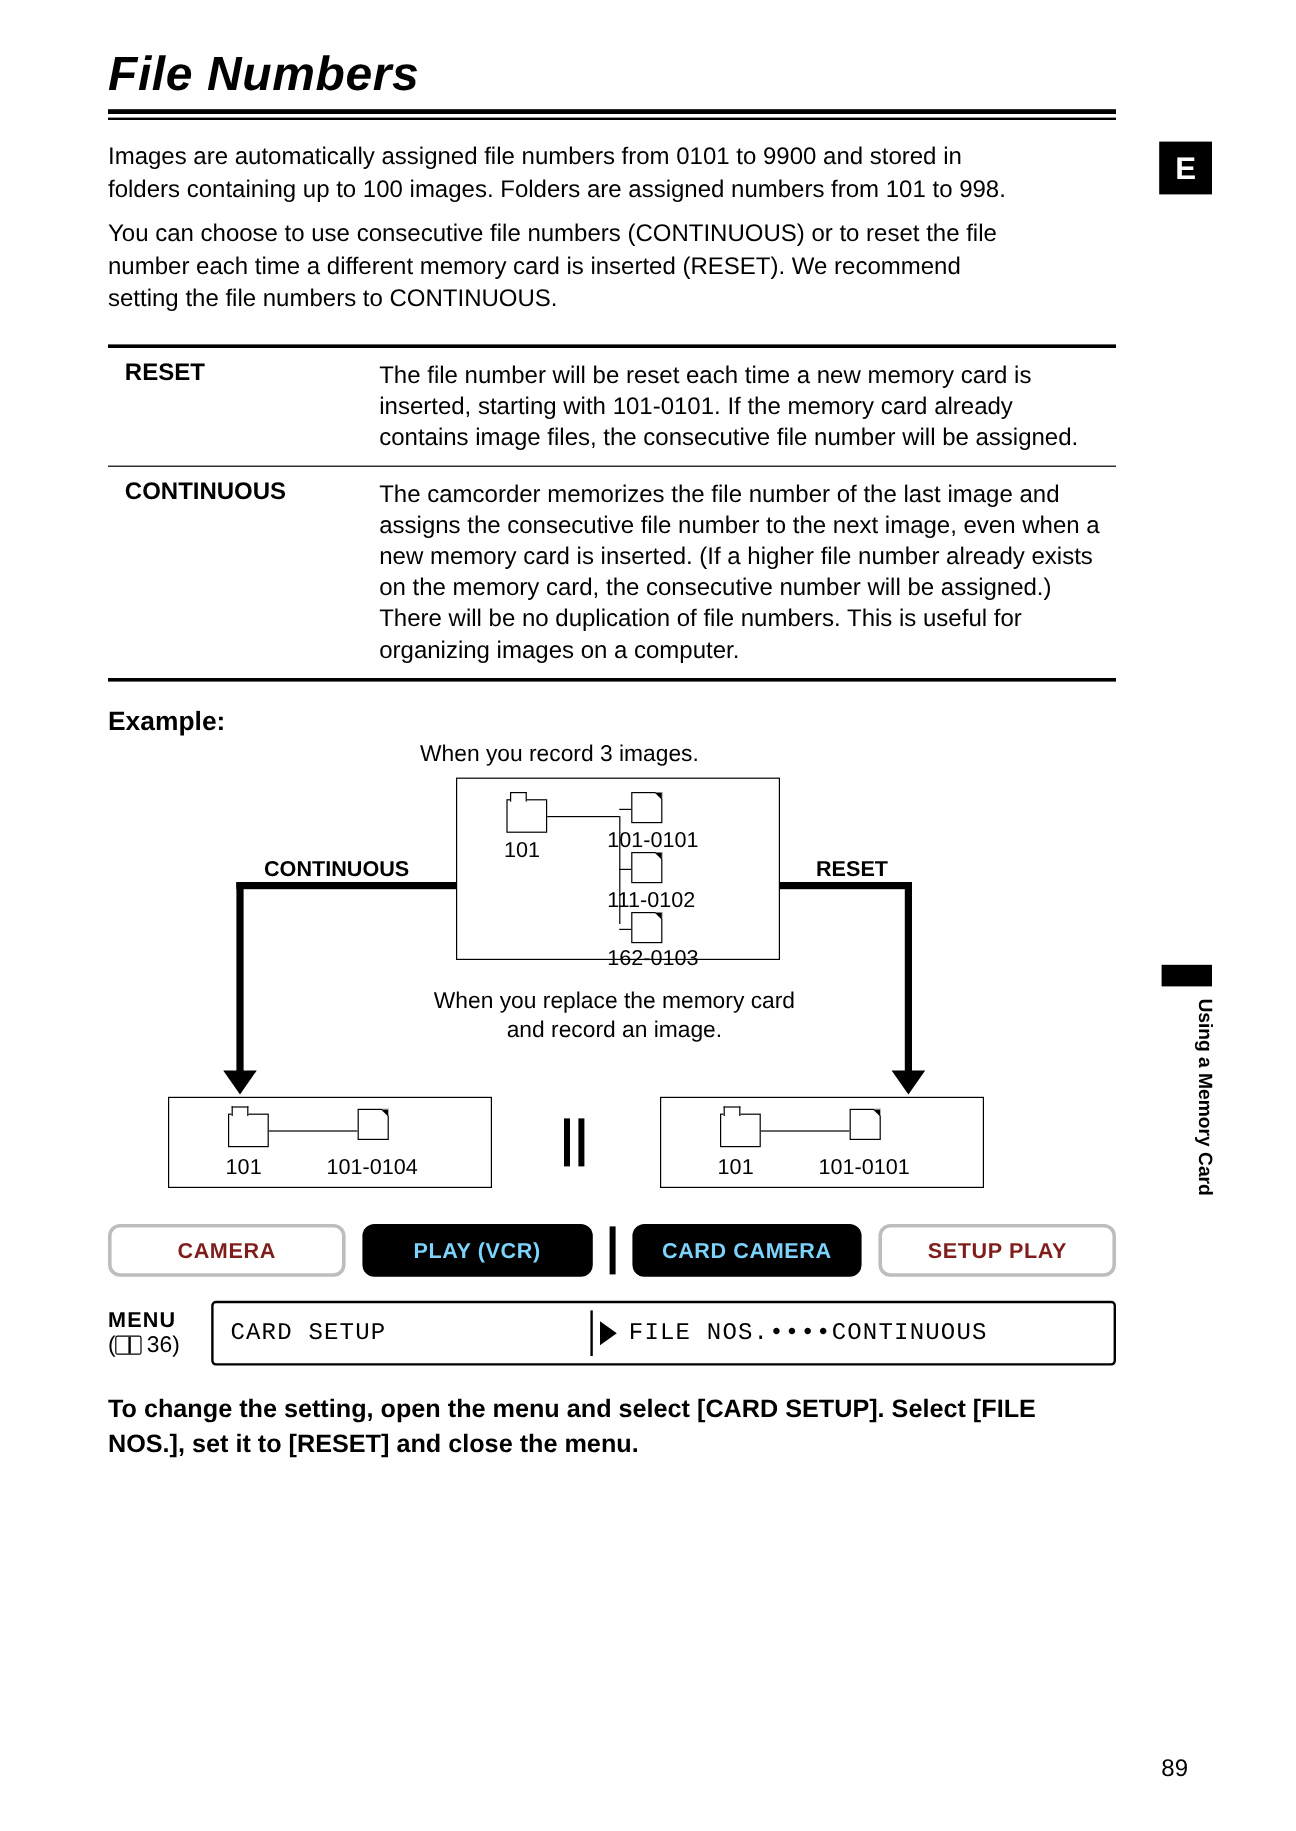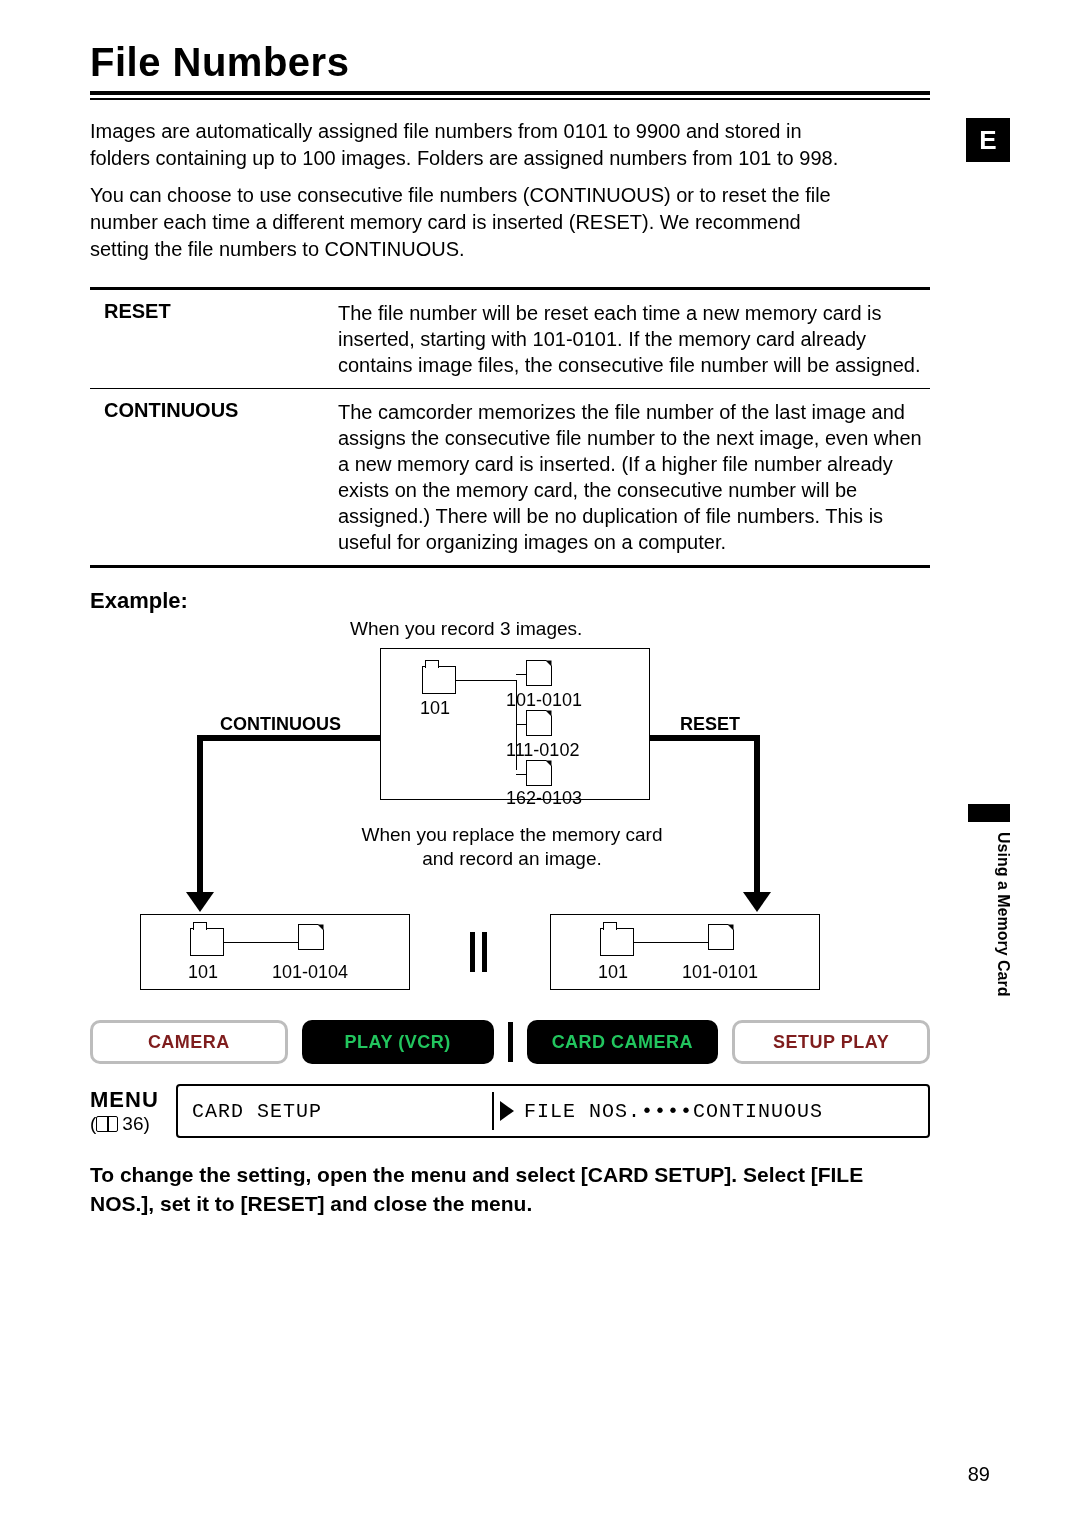--- a/index.html
+++ b/index.html
@@ -8,20 +8,21 @@
     height: 1526px;
     background: #fff;
     font-family: Arial, Helvetica, sans-serif;
     color: #000;
     position: relative;
     padding: 40px 70px 40px 90px;
   }
   .title {
     font-size: 40px;
     font-weight: 900;
+    font-style: italic;
     margin-bottom: 6px;
     letter-spacing: 0.5px;
   }
   .title-rule {
     border-top: 4px solid #000;
     border-bottom: 2px solid #000;
     height: 9px;
     margin-bottom: 18px;
     width: 840px;
   }
@@ -57,21 +58,20 @@
     width: 220px; flex: none;
     padding: 10px 8px 10px 14px;
     font-size: 20px;
     font-weight: bold;
   }
   .defs-desc {
     flex: 1;
     padding: 10px 8px 10px 6px;
     font-size: 20px;
     line-height: 1.3;
-    margin-left: 22px;
   }
   .example-label { font-size: 22px; font-weight: bold; margin-top: 20px; }
   .diagram { position: relative; width: 840px; height: 400px; }
   .d-text { position: absolute; font-size: 19px; }
   .d-bold { font-weight: bold; font-size: 18px; }
   .folder {
     position: absolute; width: 34px; height: 28px;
     border: 1px solid #000; background: #fff;
   }
   .folder::before {
@@ -99,24 +99,24 @@
     border-left:14px solid transparent;border-right:14px solid transparent;border-top:20px solid #000;
   }
   .gapbar{position:absolute;width:5px;background:#000;height:40px}
 
   .modes { display:flex; gap:14px; align-items:center; width:840px; margin-top:6px;}
   .mode {
     flex:1; height:44px; border-radius:10px; display:flex; align-items:center; justify-content:center;
     font-size:18px; font-weight:bold; letter-spacing:0.5px;
   }
   .mode-inactive { border:3px solid #bdbdbd; color:#7f1d1d; }
-  .mode-active { background:#000; color:#22c55e; }
+  .mode-active { background:#000; color:#7dd3fc; }
 
   .menu-row{ display:flex; align-items:center; width:840px; margin-top:20px; gap:14px;}
-  .menu-label{ font-size:22px; font-weight:900; letter-spacing:1px; }
+  .menu-label{ font-size:18px; font-weight:900; letter-spacing:1px; }
   .menu-sub{ font-size:19px; }
   .menu-box{
     flex:1; border:2px solid #000; border-radius:4px; height:54px;
     display:flex; align-items:center; position:relative;
     font-family: "Courier New", monospace; font-size:20px; font-weight:normal; letter-spacing:1px;
   }
   .menu-left{ padding-left:14px; flex:0 0 300px;}
   .menu-div{ position:absolute; left:314px; top:6px; bottom:6px; width:2px; background:#000;}
   .menu-tri{
     position:absolute; left:322px; width:0;height:0;

